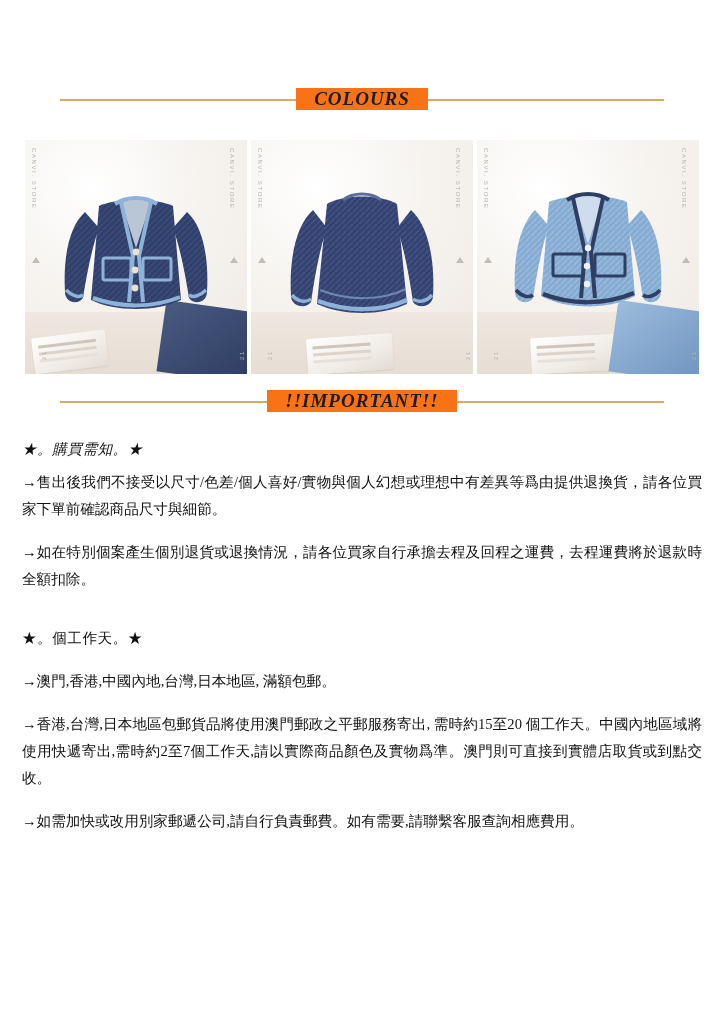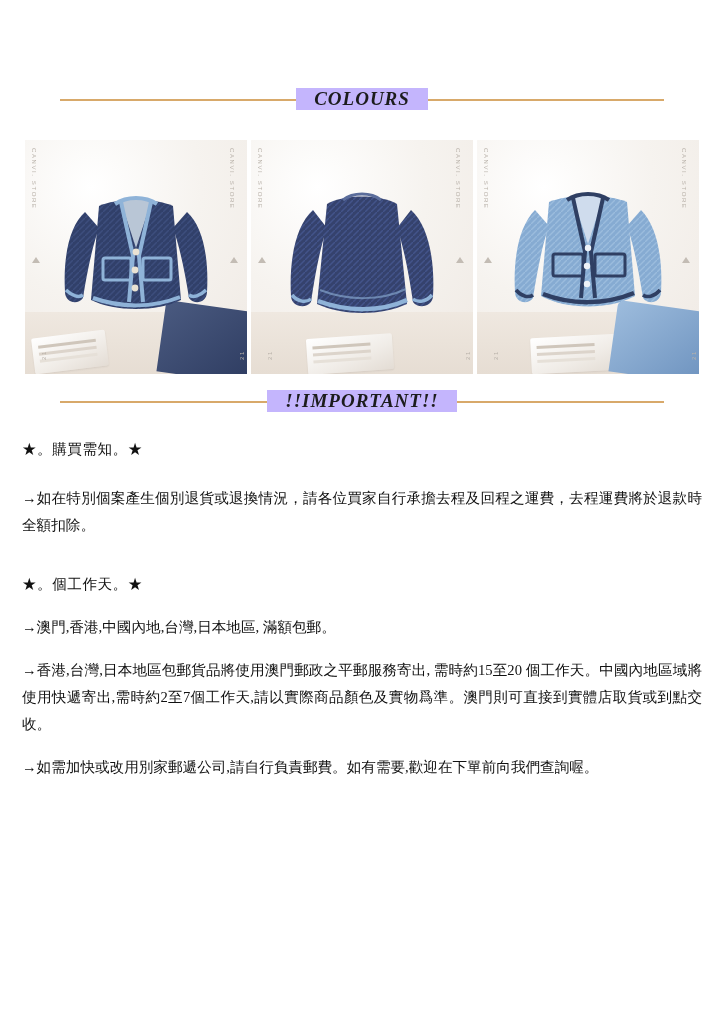--- a/index.html
+++ b/index.html
@@ -33,21 +33,21 @@
     top: 50%;
     height: 2px;
     background: #d8a96a;
     width: 290px;
   }
   .section-head .rule.left { left: 60px; }
   .section-head .rule.right { right: 60px; }
   .section-head .title {
     position: relative;
     display: inline-block;
-    background: #c4b5fd;
+    background: #f97316;
     padding: 0 18px;
     font-family: "Liberation Serif", serif;
     font-style: italic;
     font-weight: bold;
     font-size: 19px;
     letter-spacing: 1px;
     color: #1c1c1c;
     z-index: 2;
   }
 
@@ -151,21 +151,22 @@
     font-family: "Liberation Serif", serif;
     font-size: 14.6px;
     line-height: 1.85;
     color: #111111;
   }
   .content p {
     margin: 0 0 16px 0;
     text-align: justify;
   }
   .content p.lead {
-    margin-bottom: 22px;
+    margin-bottom: 6px;
+    font-style: italic;
   }
   .content p.gap-top {
     margin-top: 32px;
   }
   .star {
     letter-spacing: 0.5px;
   }
 </style>
 </head>
 <body>
@@ -324,21 +325,22 @@
   </div>
 
   <div class="section-head" id="important-heading" style="margin-top:16px;">
     <span class="rule left"></span>
     <span class="rule right"></span>
     <span class="title">!!IMPORTANT!!</span>
   </div>
 
   <div class="content">
     <p class="lead star">★。購買需知。★</p>
+    <p>→售出後我們不接受以尺寸/色差/個人喜好/實物與個人幻想或理想中有差異等爲由提供退換貨，請各位買家下單前確認商品尺寸與細節。</p>
     <p>→如在特別個案產生個別退貨或退換情況，請各位買家自行承擔去程及回程之運費，去程運費將於退款時全額扣除。</p>
 
     <p class="gap-top star">★。個工作天。★</p>
     <p>→澳門,香港,中國內地,台灣,日本地區, 滿額包郵。</p>
     <p>→香港,台灣,日本地區包郵貨品將使用澳門郵政之平郵服務寄出, 需時約15至20 個工作天。中國內地區域將使用快遞寄出,需時約2至7個工作天,請以實際商品顏色及實物爲準。澳門則可直接到實體店取貨或到點交收。</p>
-    <p>→如需加快或改用別家郵遞公司,請自行負責郵費。如有需要,歡迎在下單前向我們查詢喔。</p>
+    <p>→如需加快或改用別家郵遞公司,請自行負責郵費。如有需要,請聯繫客服查詢相應費用。</p>
   </div>
 
 </div>
 
 </body></html>

